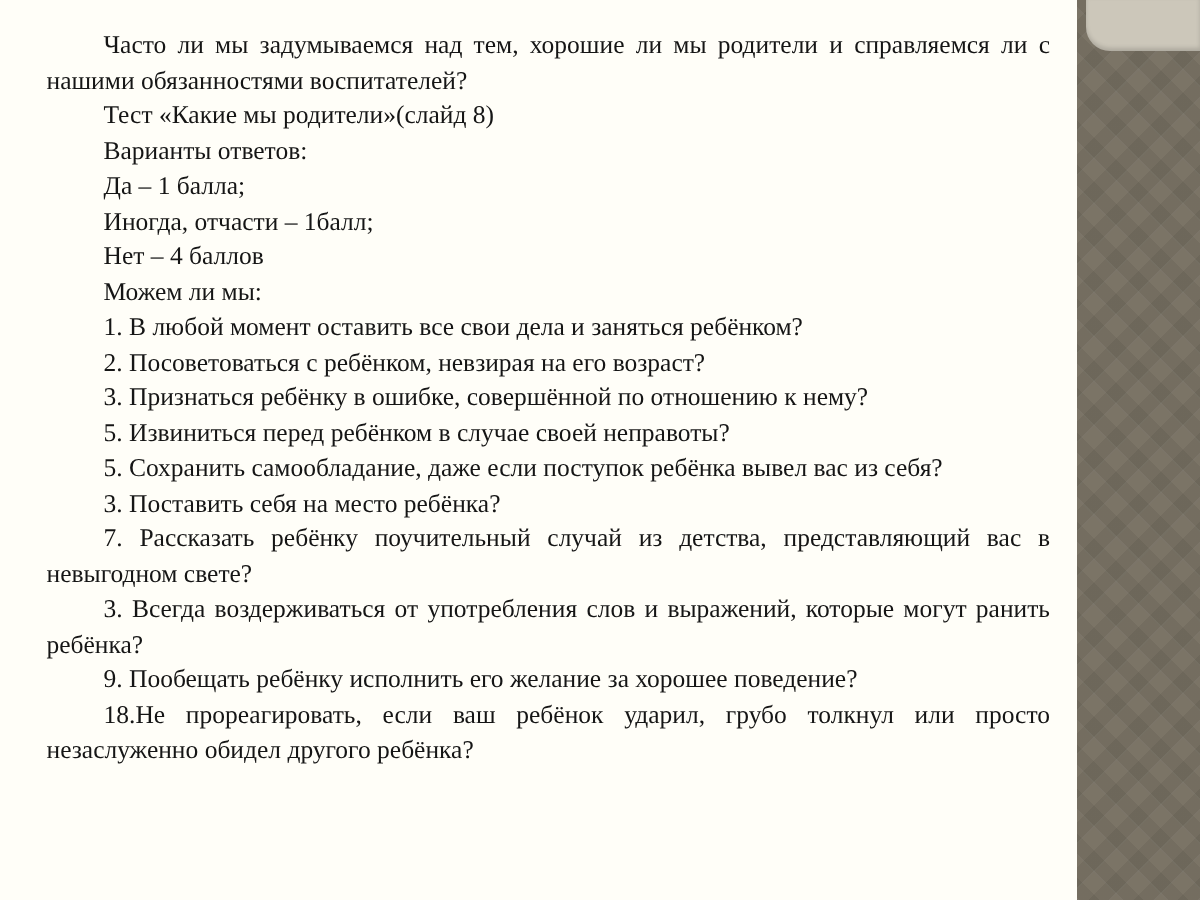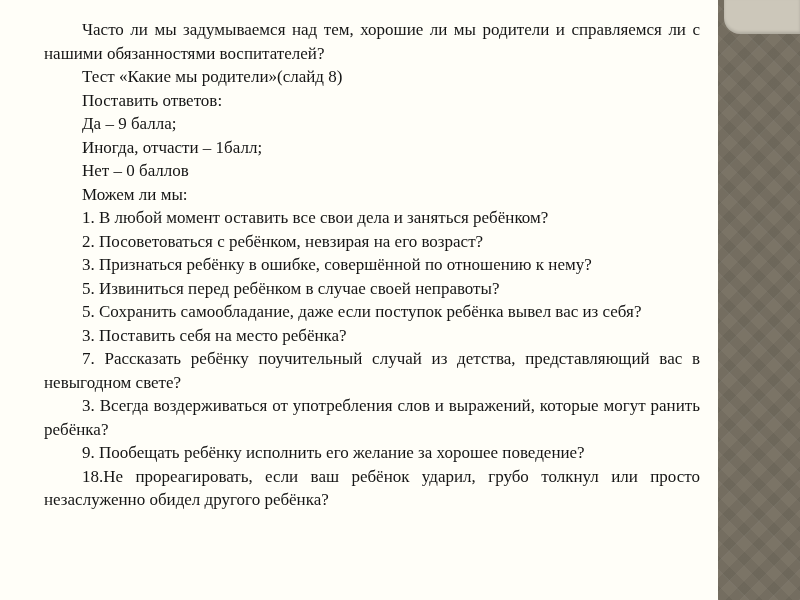--- a/index.html
+++ b/index.html
@@ -39,44 +39,44 @@
     background: #ccc7ba;
     border-radius: 0 0 0 16px;
     box-shadow: inset 0 -2px 3px rgba(0,0,0,0.15);
   }
   .text-block {
     position: absolute;
     top: 18px;
     left: 0;
     width: 718px;
     box-sizing: border-box;
-    padding: 0 18px 0 44px;
+    padding: 0 18px 0 31px;
     color: #151515;
     font-size: 17px;
     line-height: 23.5px;
   }
   .para {
     margin: 0;
     text-indent: 38px;
     text-align: justify;
   }
 </style>
 </head>
 <body>
 
 <div class="slide">
   <div class="side-band"></div>
   <div class="corner-accent"></div>
   <div class="text-block">
       <p class="para">Часто ли мы задумываемся над тем, хорошие ли мы родители и справляемся ли с нашими обязанностями воспитателей?</p>
       <p class="para">Тест «Какие мы родители»(слайд 8)</p>
-      <p class="para">Поставить ответов:</p>
-      <p class="para">Да – 9 балла;</p>
+      <p class="para">Варианты ответов:</p>
+      <p class="para">Да – 1 балла;</p>
       <p class="para">Иногда, отчасти – 1балл;</p>
-      <p class="para">Нет – 0 баллов</p>
+      <p class="para">Нет – 4 баллов</p>
       <p class="para">Можем ли мы:</p>
       <p class="para">1. В любой момент оставить все свои дела и заняться ребёнком?</p>
       <p class="para">2. Посоветоваться с ребёнком, невзирая на его возраст?</p>
       <p class="para">3. Признаться ребёнку в ошибке, совершённой по отношению к нему?</p>
       <p class="para">5. Извиниться перед ребёнком в случае своей неправоты?</p>
       <p class="para">5. Сохранить самообладание, даже если поступок ребёнка вывел вас из себя?</p>
       <p class="para">3. Поставить себя на место ребёнка?</p>
       <p class="para">7. Рассказать ребёнку поучительный случай из детства, представляющий вас в невыгодном свете?</p>
       <p class="para">3. Всегда воздерживаться от употребления слов и выражений, которые могут ранить ребёнка?</p>
       <p class="para">9. Пообещать ребёнку исполнить его желание за хорошее поведение?</p>

